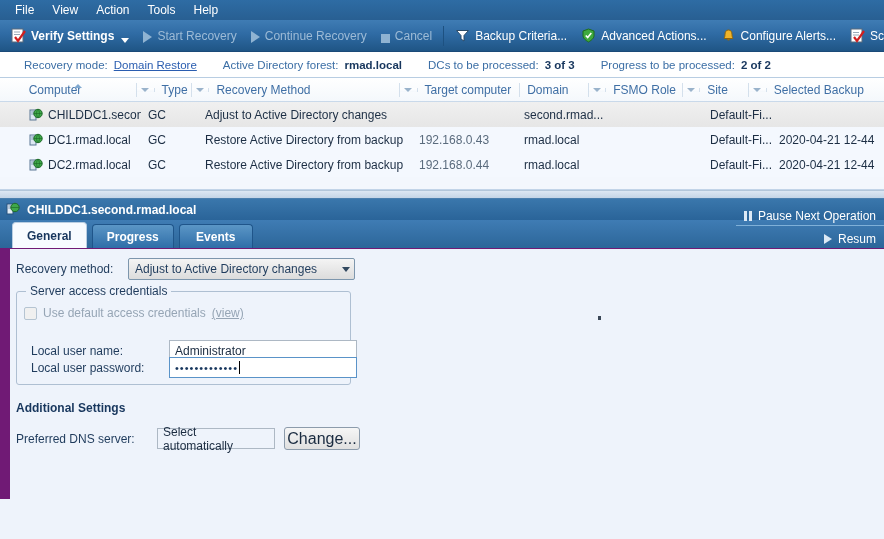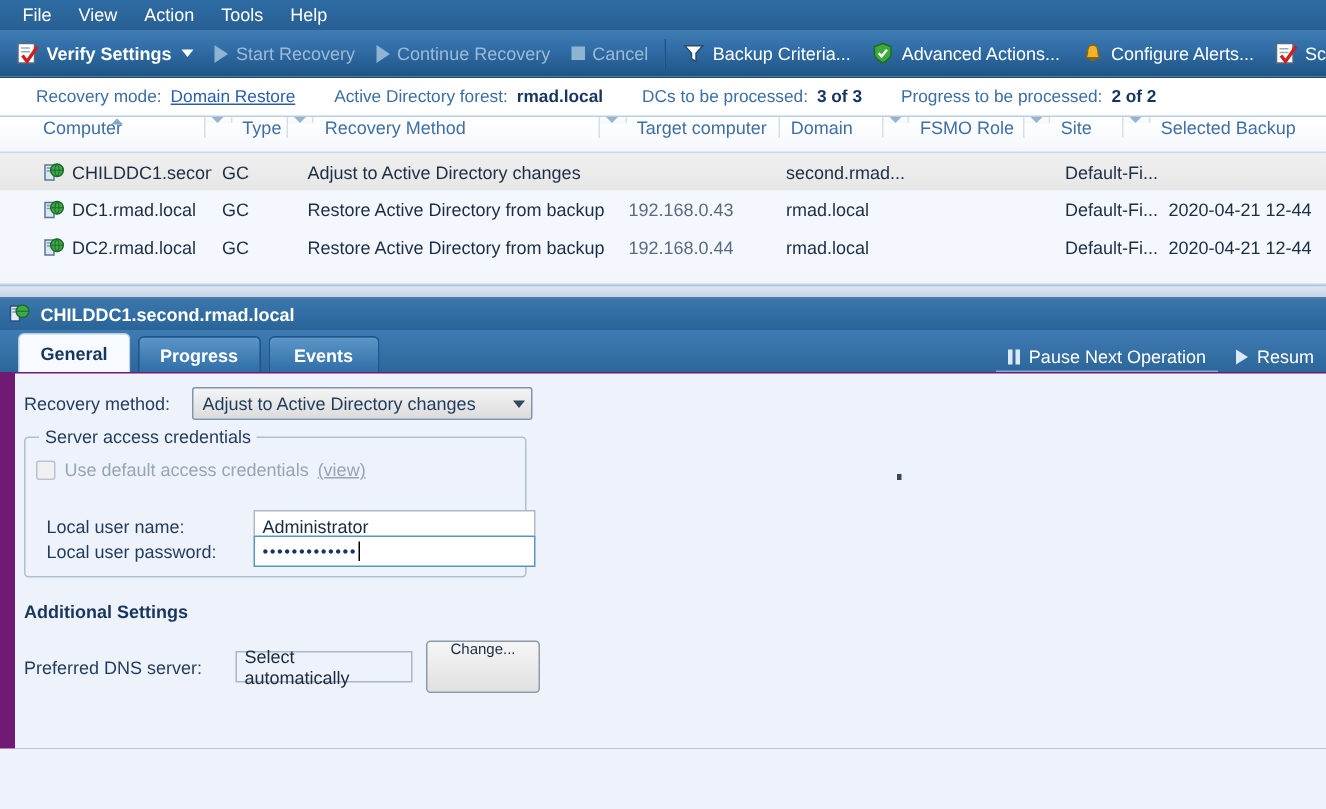--- a/index.html
+++ b/index.html
@@ -30,21 +30,21 @@
   
   .toolbar {
     height: 32px;
     background: linear-gradient(to bottom, #3f7cb4 0%, #2f6ba4 45%, #1f5585 100%);
     display: flex; align-items: center;
     border-bottom: 1px solid #1b4a78;
     padding-left: 4px;
     overflow: hidden;
   }
   .tb {
-    display: flex; align-items: center;
+    display: flex; align-items: flex-end;
     gap: 5px;
     padding: 3px 7px;
     color: #ffffff;
     font-size: 12px;
     white-space: nowrap;
     border-radius: 2px;
   }
   .tb.disabled { color: #9dbbd6; }
   .tb.bold { font-weight: bold; }
   .tbsep {
@@ -89,21 +89,21 @@
     position: relative;
     background: #f3f7fd;
     height: 112px;
     border-bottom: 1px solid #c2d4e8;
   }
   .ghead {
     display: flex;
     height: 24px;
     background: linear-gradient(to bottom, #ffffff 0%, #f4f8fc 100%);
     border-bottom: 1px solid #c9d9ea;
-    align-items: flex-start;
+    align-items: center;
     font-size: 12px;
     color: #3f6fa5;
   }
   .gh {
     display: flex; align-items: center;
     padding-left: 7px;
     border-right: 1px solid #d4e0ec;
     position: relative;
     white-space: nowrap;
     overflow: hidden;
@@ -181,24 +181,24 @@
   }
   .tab.active {
     background: #f7fbff;
     color: #17365d;
     border: 1px solid #b9cee2;
     border-bottom: none;
     height: 26px;
   }
   .tabright {
     margin-left: auto;
-    display: flex; align-items: flex-start;
+    display: flex; align-items: flex-end;
     gap: 4px;
     padding-right: 0px;
-    color: #ffffff; font-size: 12px;
+    color: #ffffff; font-size: 12px; flex-direction: column;
   }
   .tbr {
     display: flex; align-items: center; gap: 6px;
     padding: 2px 8px;
     white-space: nowrap;
     border-bottom: 1px solid #7fb0d8;
   }
   .pausebars { display: flex; gap: 2px; }
   .pausebars b { display: block; width: 3px; height: 10px; background: #dce9f5; }
   .play-white {
@@ -275,26 +275,26 @@
   }
   .ro {
     height: 21px;
     border: 1px solid #adb8c4;
     background: #eef3fb;
     display: flex; align-items: center;
     padding: 0 5px;
     font-size: 12px; color: #1a2b40;
   }
   .btn {
-    height: 35px;
+    height: 23px;
     border: 1px solid #8c9bab;
     border-radius: 3px;
     background: linear-gradient(to bottom,#f6f6f6,#e0e0e0);
-    display: flex; justify-content: center;
-    font-size: 10px; color: #1a2b40;
+    display: flex; align-items: center; justify-content: center;
+    font-size: 16px; color: #1a2b40;
     padding: 0 10px;
   }
   .secthead { font-size: 12px; font-weight: bold; color: #17365d; }
   .cursor-dot {
     position: absolute; width: 3px; height: 4px;
     background: #3a4757;
   }
 </style>
 </head>
 <body>

